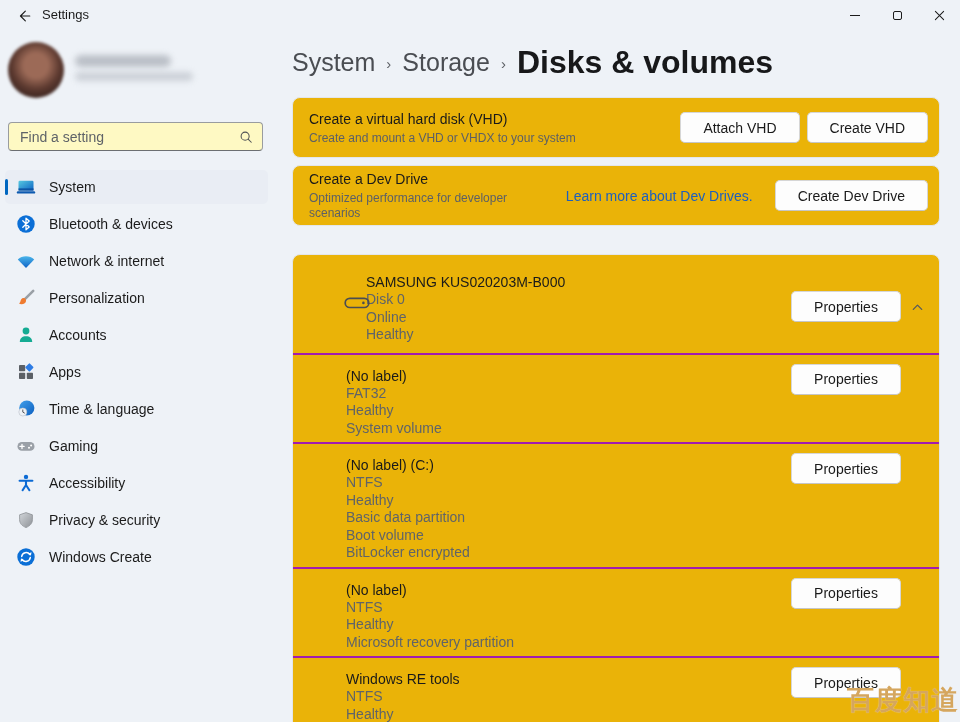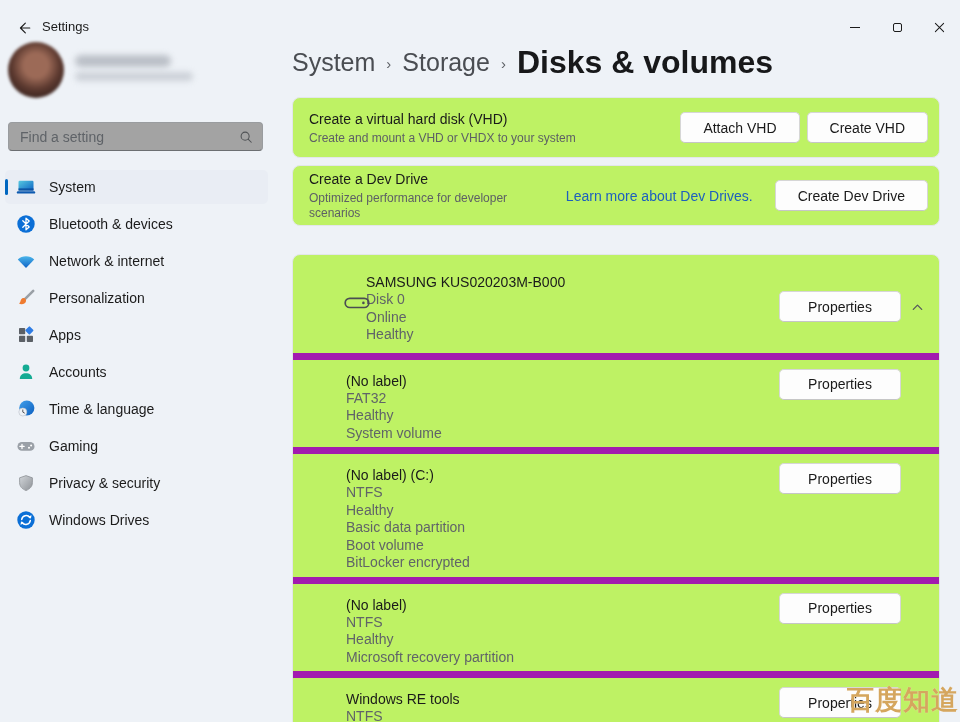--- a/index.html
+++ b/index.html
@@ -4,87 +4,87 @@
 <style>
   * { margin:0; padding:0; box-sizing:border-box; }
   html,body { width:960px; height:722px; overflow:hidden; }
   body {
     font-family:"Liberation Sans", sans-serif;
     background:#eef2f7;
     color:#1a1a1a;
     position:relative;
   }
   
-  .titlebar { position:absolute; top:12px; left:0; right:0; height:30px; }
+  .titlebar { position:absolute; top:0; left:0; right:0; height:30px; }
   .back-btn { position:absolute; left:10px; top:4px; width:28px; height:24px;
     display:flex; align-items:center; justify-content:center; border-radius:4px; cursor:pointer; }
   .app-title { position:absolute; left:42px; top:7px; font-size:13px; color:#1b1b1b; }
   .win-controls { position:absolute; right:0; top:0; height:30px; display:flex; }
   .win-btn { width:42px; height:30px; display:flex; align-items:center; justify-content:center; cursor:pointer; }
   .min-glyph { width:10px; height:1px; background:#1b1b1b; }
   .max-glyph { width:9px; height:9px; border:1px solid #1b1b1b; border-radius:2px; }
 
   
   .sidebar { position:absolute; left:0; top:30px; width:278px; bottom:0; }
   .profile { position:absolute; left:8px; top:10px; width:260px; height:62px; cursor:pointer; }
   .avatar { position:absolute; left:0; top:2px; width:56px; height:56px; border-radius:50%;
     overflow:hidden; filter:blur(1.5px); }
   .avatar-inner { width:100%; height:100%;
     background:radial-gradient(circle at 50% 42%, #9c6a57 0 28%, #5d3a30 55%, #3a241f 78%, #53392f 100%); }
   .blur-line1 { position:absolute; left:67px; top:15px; width:96px; height:12px; border-radius:6px;
     background:#aeb3bb; filter:blur(3px); opacity:.8; }
   .blur-line2 { position:absolute; left:67px; top:32px; width:118px; height:9px; border-radius:5px;
     background:#c3c8cf; filter:blur(3px); opacity:.8; }
   .search-box { position:absolute; left:8px; top:92px; width:255px; height:29px;
-    background:#a3a3a3; border:1px solid #999c9f; border-bottom-color:#6c6f72; border-radius:4px; }
+    background:#fef9c3; border:1px solid #999c9f; border-bottom-color:#6c6f72; border-radius:4px; }
   .search-box input { position:absolute; left:0; top:0; width:100%; height:100%;
     border:none; outline:none; background:transparent; padding:0 30px 0 11px;
     font-size:14px; color:#3a3d40; font-family:"Liberation Sans", sans-serif; }
   .search-box input::placeholder { color:#5f6368; opacity:1; }
   .search-icon { position:absolute; right:9px; top:7px; }
 
   .nav { position:absolute; left:5px; top:140px; width:263px; display:flex; flex-direction:column; gap:3px; }
   .nav-item { position:relative; height:34px; display:flex; align-items:center;
     padding-left:11px; border-radius:5px; cursor:pointer; }
   .nav-item.selected { background:#e9edf4; }
   .accent-pill { position:absolute; left:0; top:9px; width:3px; height:16px; border-radius:2px; background:#0067C0; }
   .nav-icon { width:20px; height:20px; margin-right:13px; display:flex; align-items:center; justify-content:center; flex:none; }
   .nav-label { font-size:14px; color:#1b1b1b; white-space:nowrap; }
 
   
   .breadcrumb { position:absolute; left:292px; top:44px; height:36px; display:flex; align-items:center; }
   .crumb { font-size:25px; color:#4a4d52; cursor:pointer; }
   .crumb-sep { font-size:15px; color:#5c6065; margin:0 11px; padding-top:2px; }
   .crumb-current { font-size:32px; color:#17181a; font-weight:600; }
 
-  .card { position:absolute; left:292px; width:648px; background:#bef264;
+  .card { position:absolute; left:292px; width:648px; background:#eab308;
     border:1px solid #e3e6ea; border-radius:8px; }
   .card-row { display:flex; align-items:center; height:100%; padding:0 11px 0 16px; }
   .card-texts { flex:1; }
   .card-title { font-size:14px; color:#1a1a1a; line-height:18px; }
   .card-desc { font-size:12px; color:#5d6065; line-height:15px; margin-top:3px; }
   .btn { display:inline-flex; align-items:center; justify-content:center; height:31px;
     padding:0 22px; background:#fdfdfd; border:1px solid #d6d6d6; border-bottom-color:#c6c6c6;
     border-radius:5px; font-size:14px; color:#1a1a1a; cursor:pointer; white-space:nowrap; }
   .btn + .btn { margin-left:7px; }
   .dev-link { font-size:14px; color:#1D5FBE; margin-right:22px; cursor:pointer; white-space:nowrap;padding-left:21px; }
 
   .card-vhd { top:97px; height:61px; }
   .card-dev { top:165px; height:61px; }
   .card-disks { top:254px; height:486px; overflow:hidden; }
 
   .disk-row { position:relative; padding:18px 0 9px 37px;margin-left:36px; }
   .drive-icon { position:absolute; left:15px; top:38px; }
   .row-title { font-size:14px; color:#1a1a1a; line-height:18px; }
   .row-line { font-size:14px; color:#606468; line-height:17.5px; }
-  .props-btn { position:absolute; right:38px; width:122px; padding:0; }
+  .props-btn { position:absolute; right:38px; width:110px; padding:0; }
   .disk-row .props-btn { top:36px; }
   .chevron-btn { position:absolute; right:10px; top:41px; width:24px; height:22px;
     display:flex; align-items:center; justify-content:center; cursor:pointer; }
-  .vol-row { position:relative; padding:12px 0 5px 53px; border-top:7px solid #a21caf; }
+  .vol-row { position:relative; padding:12px 0 5px 53px; border-top:2px solid #a21caf; }
   .vol-row .props-btn { top:9px; }
 
   .watermark { position:absolute; right:1px; bottom:4px; font-size:27px; font-weight:bold;
     color:#D5A65E; letter-spacing:1px; text-shadow:0 0 1px rgba(255,255,255,.6);
     font-family:"Liberation Sans", sans-serif; z-index:10; }
 </style>
 </head>
 <body>
 
 <svg width="0" height="0" style="position:absolute">
@@ -187,42 +187,42 @@
         <svg viewBox="0 0 20 20" width="20" height="20">
           <path d="M17.2 2.8 L9.4 10.6" stroke="#9aa0a6" stroke-width="2.6" stroke-linecap="round"></path>
           <path d="M9 10.2 C10.6 11.7 10.4 14 8.7 15.2 C7 16.4 4.3 16.6 2.9 15.3 C4 14.8 4.3 14.1 4.5 13 C4.8 11.4 5.9 10.2 7.3 10 Z" fill="#ef7b30"></path>
         </svg>
       </span>
       <span class="nav-label">Personalization</span>
     </div>
 
     <div class="nav-item">
       <span class="nav-icon">
+        <svg viewBox="0 0 20 20" width="20" height="20" fill="#14ab93">
+          <circle cx="10" cy="6" r="3.4"></circle>
+          <path d="M3.8 17 C3.8 13.2 6.4 11.2 10 11.2 C13.6 11.2 16.2 13.2 16.2 17 Z"></path>
+        </svg>
+      </span>
+      <span class="nav-label">Accounts</span>
+    </div>
+
+    <div class="nav-item">
+      <span class="nav-icon">
         <svg viewBox="0 0 20 20" width="20" height="20">
           <rect x="3" y="3" width="6.2" height="6.2" rx="0.8" fill="#5b6066"></rect>
           <rect x="3" y="10.8" width="6.2" height="6.2" rx="0.8" fill="#5b6066"></rect>
           <rect x="10.8" y="10.8" width="6.2" height="6.2" rx="0.8" fill="#5b6066"></rect>
           <rect x="10.3" y="2.3" width="6.2" height="6.2" rx="0.9" fill="#2e7ce4" transform="rotate(45 13.4 5.4)"></rect>
         </svg>
       </span>
       <span class="nav-label">Apps</span>
     </div>
 
     <div class="nav-item">
       <span class="nav-icon">
-        <svg viewBox="0 0 20 20" width="20" height="20" fill="#14ab93">
-          <circle cx="10" cy="6" r="3.4"></circle>
-          <path d="M3.8 17 C3.8 13.2 6.4 11.2 10 11.2 C13.6 11.2 16.2 13.2 16.2 17 Z"></path>
-        </svg>
-      </span>
-      <span class="nav-label">Accounts</span>
-    </div>
-
-    <div class="nav-item">
-      <span class="nav-icon">
         <svg viewBox="0 0 20 20" width="20" height="20">
           <circle cx="10.8" cy="9" r="7.6" fill="url(#gTime)"></circle>
           <circle cx="6.8" cy="13" r="4" fill="#eef2f6" stroke="#b9c0c8" stroke-width="0.6"></circle>
           <path d="M6.8 10.9 V13.1 L8.4 14" fill="none" stroke="#55595e" stroke-width="1" stroke-linecap="round"></path>
         </svg>
       </span>
       <span class="nav-label">Time &amp; language</span>
     </div>
 
     <div class="nav-item">
@@ -230,41 +230,50 @@
         <svg viewBox="0 0 20 20" width="20" height="20">
           <rect x="1.5" y="6" width="17" height="8.8" rx="4.4" fill="#9aa0a7"></rect>
           <path d="M6 8.3 v4.2 M3.9 10.4 h4.2" stroke="#fff" stroke-width="1.3" stroke-linecap="round"></path>
           <circle cx="13" cy="11.7" r="1" fill="#fff"></circle>
             <circle cx="15.1" cy="9.5" r="1" fill="#fff"></circle>
         </svg>
       </span>
       <span class="nav-label">Gaming</span>
     </div>
 
+    <div class="nav-item">
+      <span class="nav-icon">
+        <svg viewBox="0 0 20 20" width="20" height="20">
+          <circle cx="10" cy="3.9" r="2.2" fill="#0b6ad4"></circle>
+          <path d="M3.6 7.8 H16.4 M10 7.8 V12 M10 12 L6.6 17.2 M10 12 L13.4 17.2" fill="none" stroke="#0b6ad4" stroke-width="2.1" stroke-linecap="round" stroke-linejoin="round"></path>
+        </svg>
+      </span>
+      <span class="nav-label">Accessibility</span>
+    </div>
 
     <div class="nav-item">
       <span class="nav-icon">
         <svg viewBox="0 0 20 20" width="20" height="20">
           <path d="M10 2.6 L16.4 4.8 V9.6 C16.4 13.6 13.9 15.9 10 17.6 C6.1 15.9 3.6 13.6 3.6 9.6 V4.8 Z" fill="url(#gShield)" stroke="#84888d" stroke-width="0.7"></path>
         </svg>
       </span>
       <span class="nav-label">Privacy &amp; security</span>
     </div>
 
     <div class="nav-item">
       <span class="nav-icon">
         <svg viewBox="0 0 20 20" width="20" height="20">
           <circle cx="10" cy="10" r="8.7" fill="#0b6fd6"></circle>
           <path d="M5.7 9.4 A4.5 4.5 0 0 1 13.8 7.5" fill="none" stroke="#fff" stroke-width="1.5" stroke-linecap="round"></path>
           <path d="M14.3 10.6 A4.5 4.5 0 0 1 6.2 12.5" fill="none" stroke="#fff" stroke-width="1.5" stroke-linecap="round"></path>
           <polygon points="14.9,8.8 15.5,5.2 12.4,6.6" fill="#fff"></polygon>
           <polygon points="5.1,11.2 4.5,14.8 7.6,13.4" fill="#fff"></polygon>
         </svg>
       </span>
-      <span class="nav-label">Windows Drives</span>
+      <span class="nav-label">Windows Create</span>
     </div>
 
   </div>
 </div>
 
 <div class="breadcrumb">
   <span class="crumb">System</span>
   <span class="crumb-sep">›</span>
   <span class="crumb">Storage</span>
   <span class="crumb-sep">›</span>

